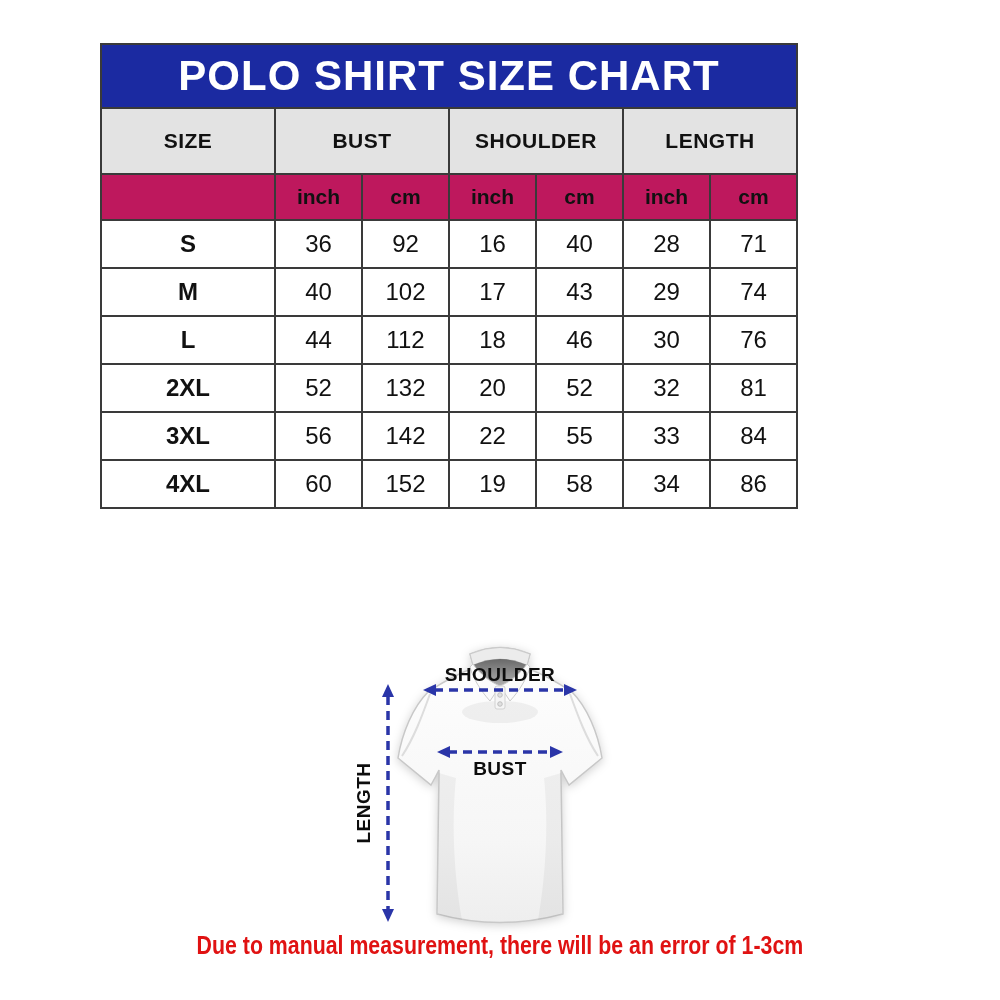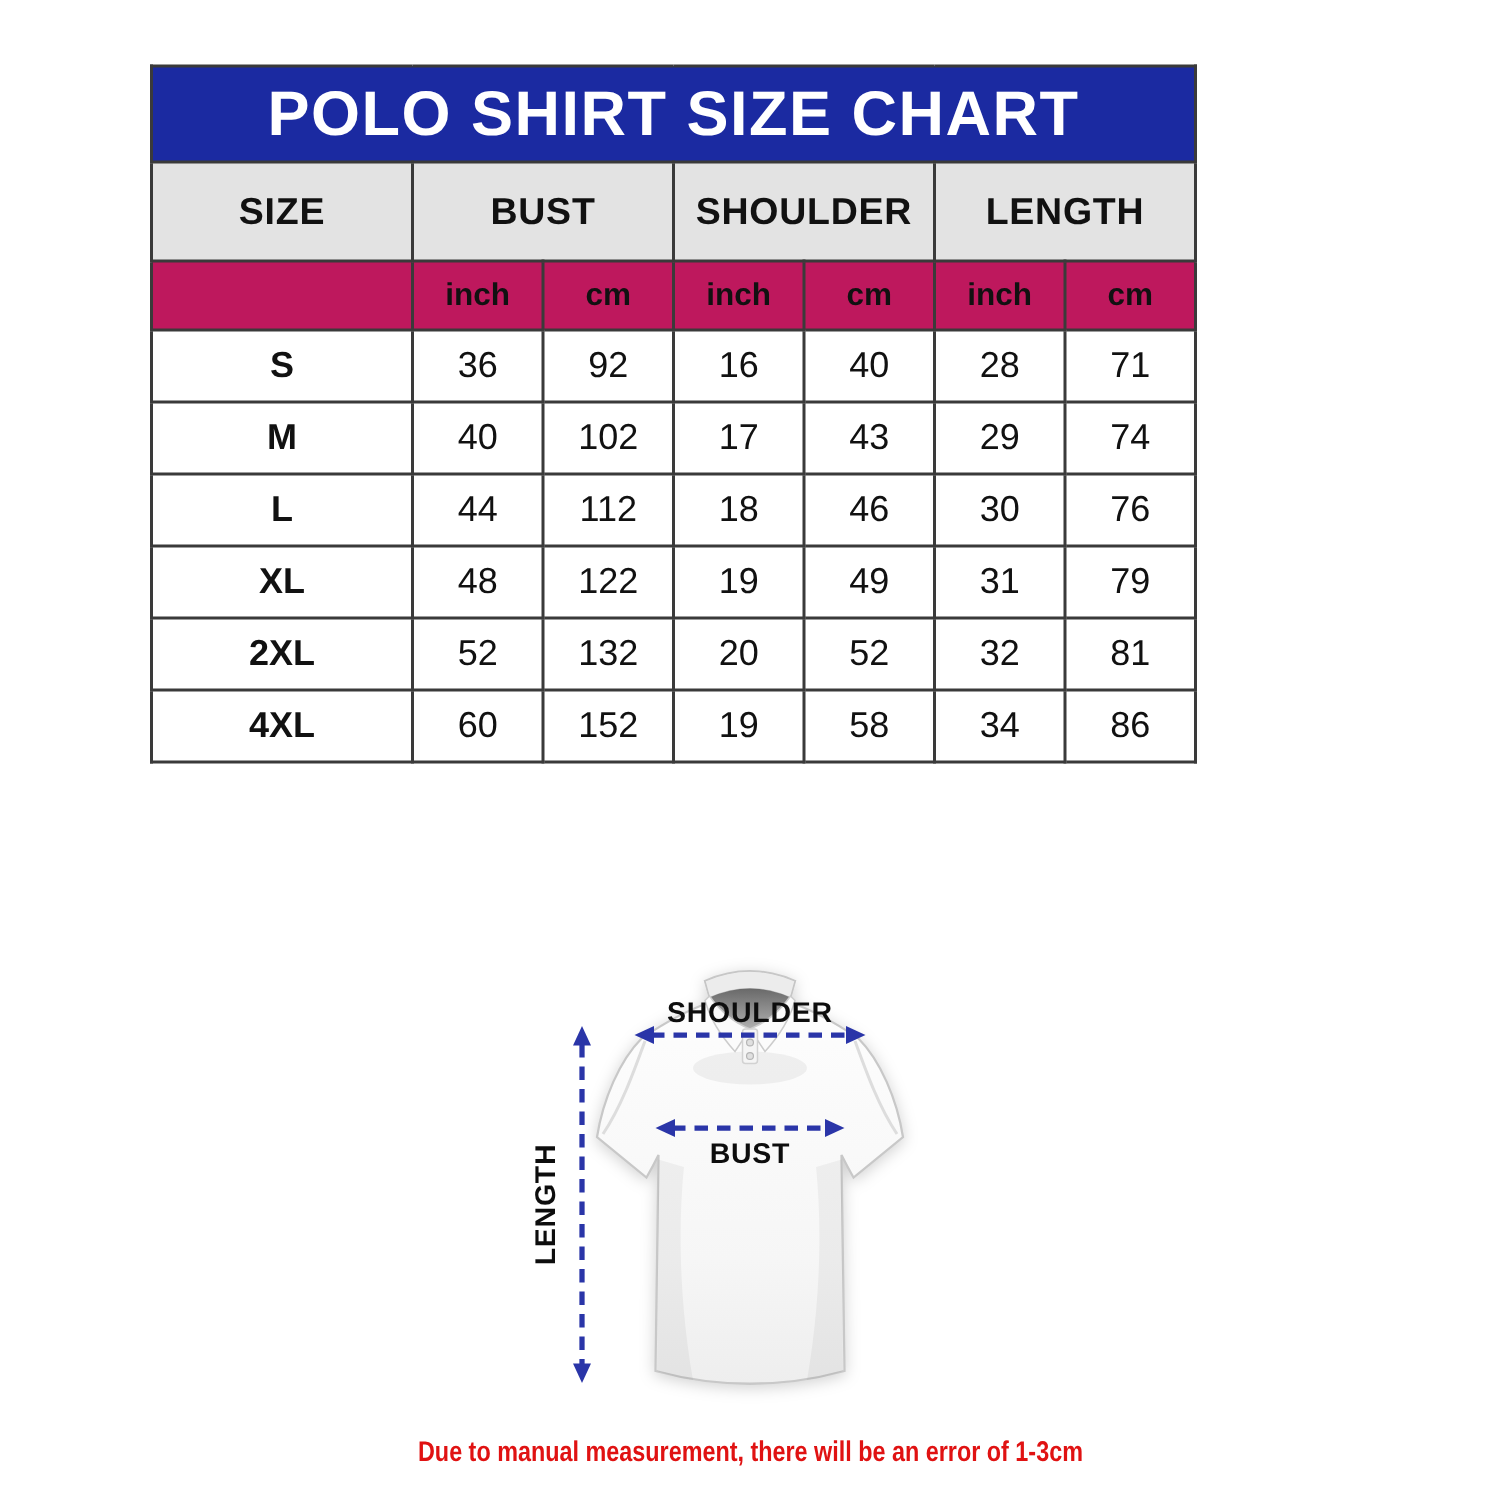--- a/index.html
+++ b/index.html
@@ -33,21 +33,21 @@
   .banner-cell {
     background: #1b2aa1;
     color: #ffffff !important;
     font-size: 42px;
     font-weight: bold;
     letter-spacing: 1px;
     height: 62px;
   }
   .group-cell {
     background: #e3e3e3;
-    font-size: 25px;
+    font-size: 21px;
     font-weight: bold;
     letter-spacing: 0.5px;
     height: 64px;
   }
   .unit-cell {
     background: #be185d;
     font-size: 21px;
     font-weight: bold;
     height: 44px;
   }
@@ -84,26 +84,26 @@
     font-size: 19px;
     font-weight: bold;
     fill: #0d0d0d;
     letter-spacing: 0.5px;
   }
 
   
   .note {
     position: absolute;
     left: 0;
-    top: 958px;
+    top: 930px;
     width: 1000px;
     text-align: center;
     color: #e01212;
     font-weight: bold;
-    font-size: 19px;
+    font-size: 26px;
     white-space: nowrap;
   }
   .note .squeeze {
     display: inline-block;
     transform: scaleX(0.82);
     transform-origin: center;
   }
 </style>
 </head>
 <body>
@@ -162,36 +162,36 @@
         <tr>
       <td class="size-cell">L</td>
       <td class="val-cell">44</td>
       <td class="val-cell">112</td>
       <td class="val-cell">18</td>
       <td class="val-cell">46</td>
       <td class="val-cell">30</td>
       <td class="val-cell">76</td>
     </tr>
         <tr>
-      <td class="size-cell">XL</td>
-      <td class="val-cell">48</td>
-      <td class="val-cell">122</td>
-      <td class="val-cell">19</td>
-      <td class="val-cell">49</td>
-      <td class="val-cell">31</td>
-      <td class="val-cell">79</td>
-    </tr>
-        <tr>
       <td class="size-cell">2XL</td>
       <td class="val-cell">52</td>
       <td class="val-cell">132</td>
       <td class="val-cell">20</td>
       <td class="val-cell">52</td>
       <td class="val-cell">32</td>
       <td class="val-cell">81</td>
+    </tr>
+        <tr>
+      <td class="size-cell">3XL</td>
+      <td class="val-cell">56</td>
+      <td class="val-cell">142</td>
+      <td class="val-cell">22</td>
+      <td class="val-cell">55</td>
+      <td class="val-cell">33</td>
+      <td class="val-cell">84</td>
     </tr>
         <tr>
       <td class="size-cell">4XL</td>
       <td class="val-cell">60</td>
       <td class="val-cell">152</td>
       <td class="val-cell">19</td>
       <td class="val-cell">58</td>
       <td class="val-cell">34</td>
       <td class="val-cell">86</td>
     </tr>

